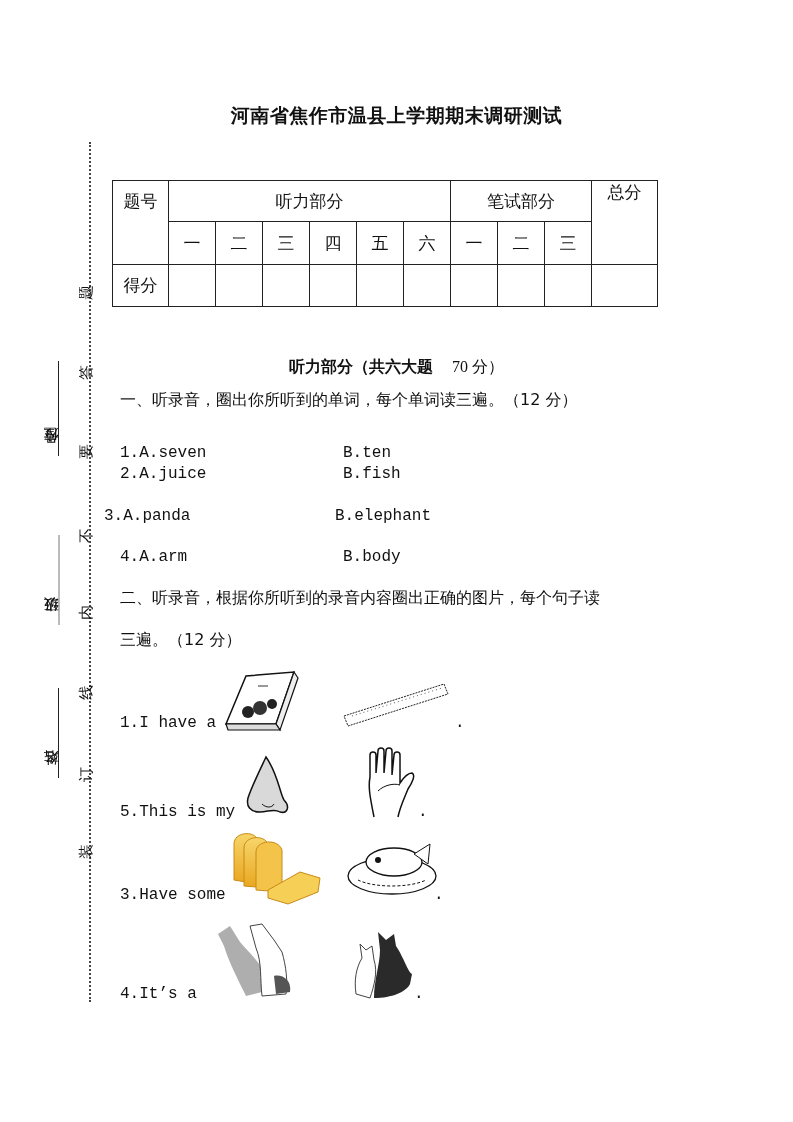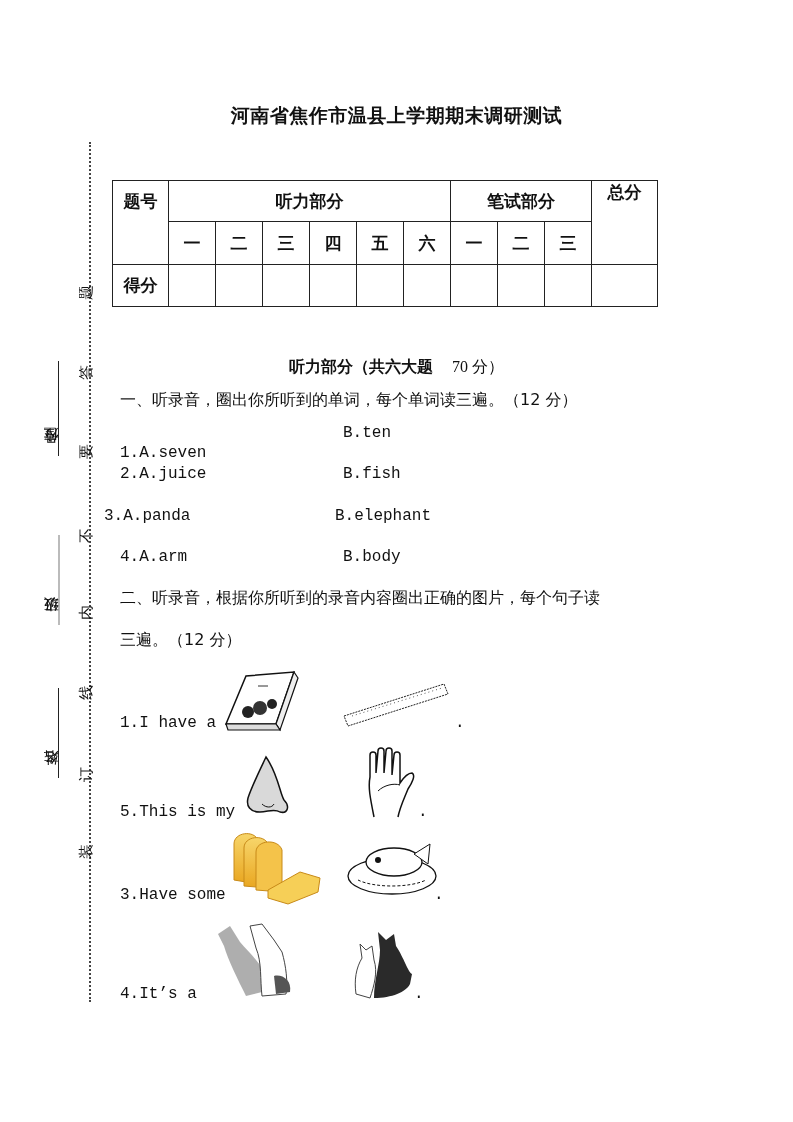--- a/index.html
+++ b/index.html
@@ -8,21 +8,21 @@
   .title { position:absolute; left:0; width:793px; top:103px; text-align:center;
            font-size:19px; font-weight:bold; letter-spacing:0.5px; }
   
   .dotline { position:absolute; left:89px; top:142px; height:860px; border-left:2px dotted #444; }
   .vtext { position:absolute; font-size:15px; writing-mode:vertical-rl; transform:rotate(180deg); }
   .vchar { position:absolute; left:78px; font-size:15px; transform:rotate(-90deg); width:16px; text-align:center; }
   .vline { position:absolute; left:58px; width:1px; background:#222; }
   .vline.grey { background:#bbb; width:2px; }
   
   table.score { position:absolute; left:112px; top:180px; border-collapse:collapse; }
-  table.score td { border:1px solid #222; text-align:center; font-size:17px; font-weight:bold; padding:0; }
+  table.score td { border:1px solid #222; text-align:center; font-size:17px; font-weight:normal; padding:0; }
   .hdr { position:absolute; left:0; width:793px; top:357px; text-align:center; font-size:16px; font-weight:bold; }
   .hdr .pts { font-family:"Liberation Serif", serif; font-weight:normal; margin-left:19px; }
   .q { position:absolute; left:120px; font-size:16px; }
   .mono { font-family:"Liberation Mono", "DejaVu Sans Mono", monospace; font-size:16px; position:absolute; }
   .pic { position:absolute; }
 </style>
 </head>
 <body>
 
 <div class="title">河南省焦作市温县上学期期末调研测试</div>
@@ -77,21 +77,21 @@
     <td></td>
   </tr>
 </tbody>
   </table>
 
 <div class="hdr"><span>听力部分（共六大题</span><span class="pts">70 分）</span></div>
 
 <div class="q" style="top:390px">一、听录音，圈出你所听到的单词，每个单词读三遍。（12 分）</div>
 
 <div class="mono" style="left:120px;top:444px">1.A.seven</div>
-<div class="mono" style="left:343px;top:424px">B.ten</div>
+<div class="mono" style="left:343px;top:444px">B.ten</div>
 <div class="mono" style="left:120px;top:465px">2.A.juice</div>
 <div class="mono" style="left:343px;top:465px">B.fish</div>
 <div class="mono" style="left:104px;top:507px">3.A.panda</div>
 <div class="mono" style="left:335px;top:507px">B.elephant</div>
 <div class="mono" style="left:120px;top:548px">4.A.arm</div>
 <div class="mono" style="left:343px;top:548px">B.body</div>
 
 <div class="q" style="top:588px">二、听录音，根据你所听到的录音内容圈出正确的图片，每个句子读</div>
 <div class="q" style="top:630px">三遍。（12 分）</div>
 

